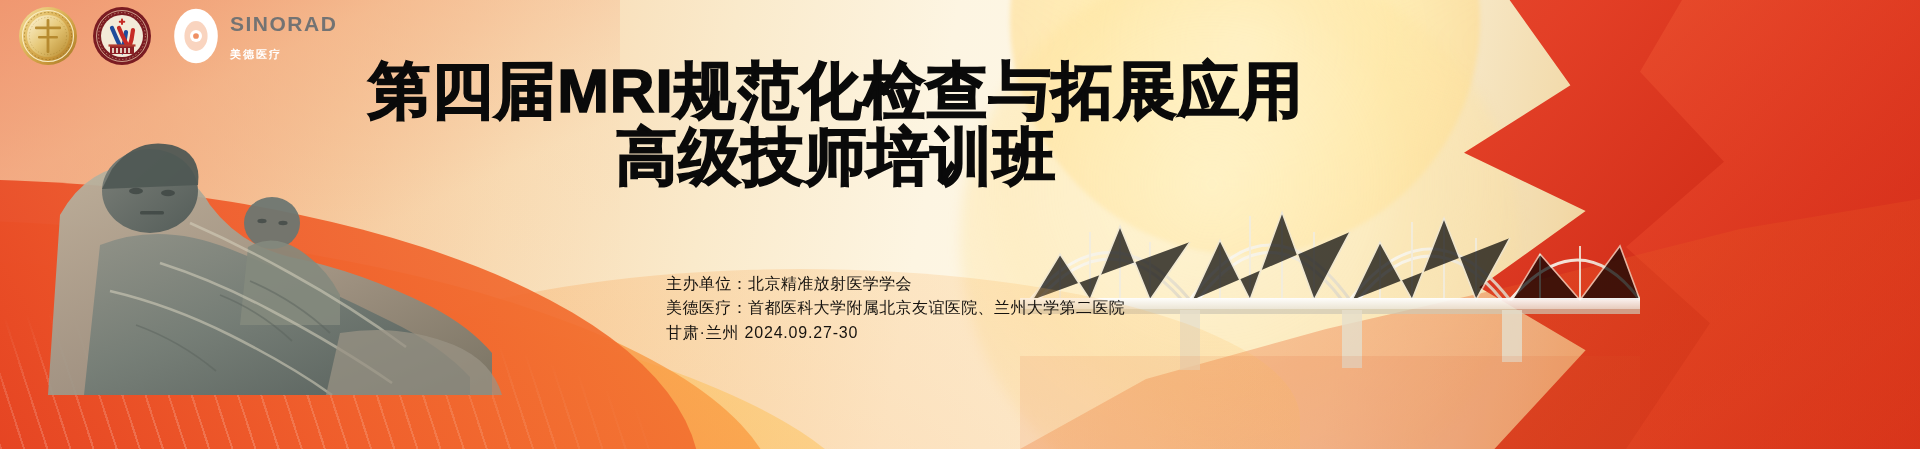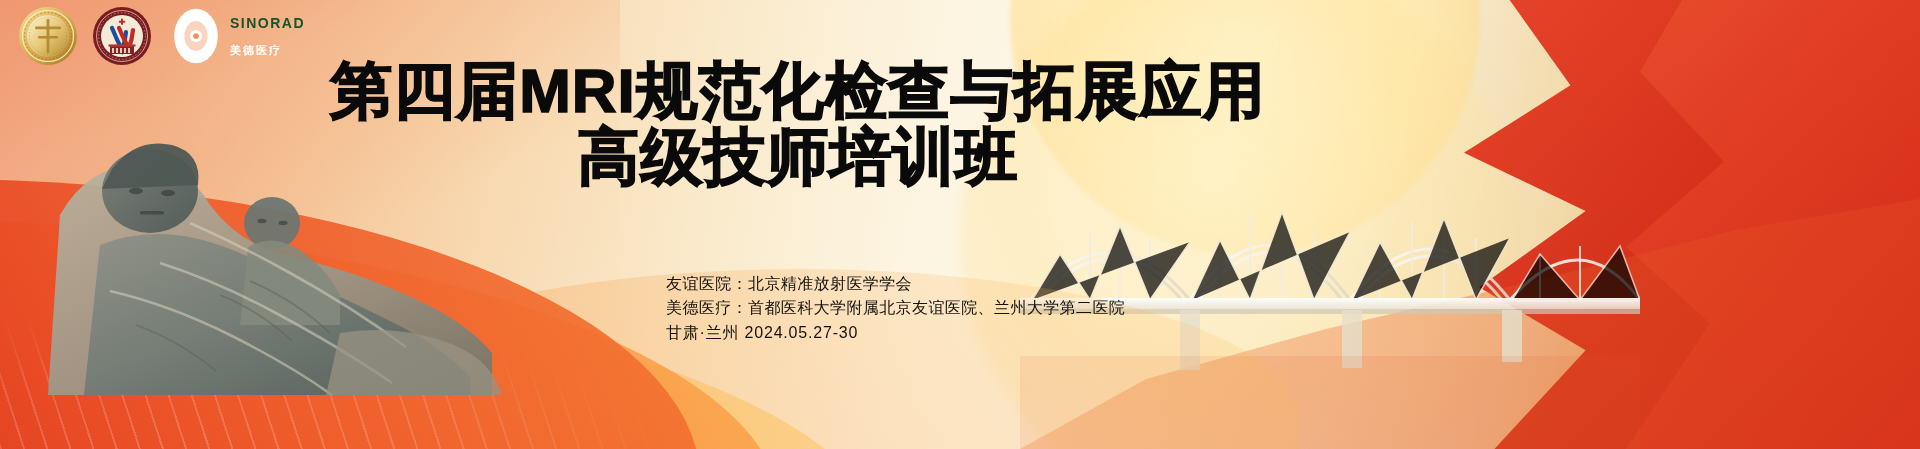--- a/index.html
+++ b/index.html
@@ -134,31 +134,31 @@
     display:flex;align-items:center;gap:14px;
     z-index:40;
   }
   .logo{position:relative;width:60px;height:60px;}
   .logo svg{width:100%;height:100%;display:block;}
   .logo-sino{display:flex;align-items:center;gap:4px;width:auto;}
   .sino-mark{width:44px;height:44px;}
   .sino-txt{display:flex;flex-direction:column;line-height:1;}
   .sino-en{
     font-family:"Liberation Sans",sans-serif;
-    font-weight:700;font-size:14px;letter-spacing:1.5px;color:#14532d;
+    font-weight:700;font-size:21px;letter-spacing:1.5px;color:#737373;
   }
   .sino-cn{
     font-family:"Liberation Sans",sans-serif;
     font-weight:700;font-size:11px;letter-spacing:2px;color:#ffffff;margin-top:15px;
   }
 
   
   .title-wrap{
     position:absolute;left:0;top:58px;width:1596px;
-    text-align:center;z-index:30;pointer-events:none;
+    text-align:center;z-index:30;pointer-events:none;padding-left:38px;
   }
   .title-line{
     font-family:"Liberation Sans","DejaVu Sans",sans-serif;
     font-weight:900;
     color:#0a0a0a;
     letter-spacing:1px;
     line-height:1.06;
     -webkit-text-stroke:1.6px #0a0a0a;
   }
   .title-1{font-size:62px;}
@@ -391,18 +391,18 @@
       </div>
     </div>
   </div>
 
   <div class="title-wrap">
     <div class="title-line title-1">第四届MRI规范化检查与拓展应用</div>
     <div class="title-line title-2">高级技师培训班</div>
   </div>
 
   <div class="details">
-    <div class="det-line">友谊医院：北京精准放射医学学会</div>
+    <div class="det-line">主办单位：北京精准放射医学学会</div>
     <div class="det-line">美德医疗：首都医科大学附属北京友谊医院、兰州大学第二医院</div>
-    <div class="det-line loc">甘肃·兰州  2024.05.27-30</div>
+    <div class="det-line loc">甘肃·兰州  2024.09.27-30</div>
   </div>
 
 </div>
 
 </body></html>

